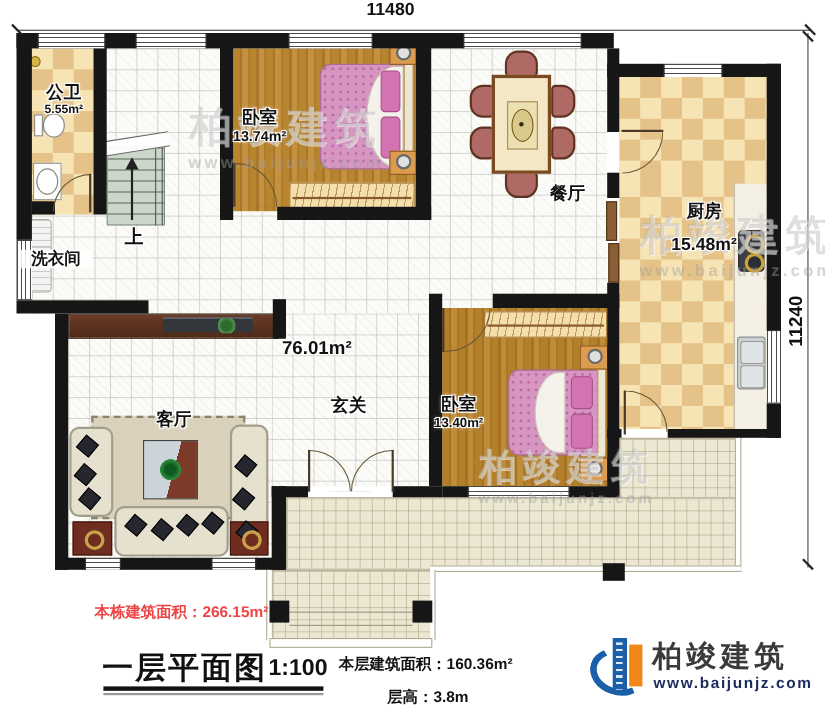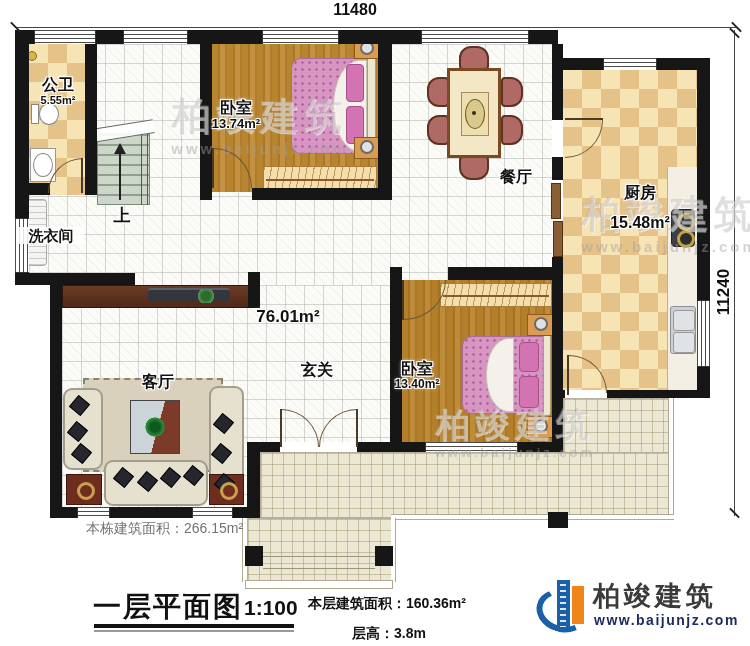--- a/index.html
+++ b/index.html
@@ -266,21 +266,21 @@
   <div class="abs lab" style="left:294px;top:361px;width:46px;">
     <div style="font-size:16px;">玄关</div>
   </div>
   <div class="abs lab" style="left:384px;top:360px;width:66px;">
     <div style="font-size:16px;">卧室</div>
     <div class="area" style="font-size:12px;">13.40m²</div>
   </div>
   <div class="abs lab" style="left:248px;top:307px;width:80px;font-size:17px;">76.01m²</div>
   <div class="abs lab" style="left:110px;top:206px;width:24px;font-size:17px;">上</div>
 
-  <div class="abs" style="left:86px;top:520px;font-size:14px;font-weight:normal;color:#737373;z-index:50;">本栋建筑面积：266.15m²</div>
+  <div class="abs" style="left:86px;top:548px;font-size:14px;font-weight:bold;color:#ef4444;z-index:50;">本栋建筑面积：266.15m²</div>
   <div class="abs" style="left:93px;top:588px;font-size:28px;font-weight:bold;letter-spacing:2px;color:#111;z-index:50;">一层平面图</div>
   <div class="abs" style="left:244px;top:596px;font-size:21px;font-weight:bold;color:#111;z-index:50;">1:100</div>
   <div class="abs" style="left:94px;top:624px;width:200px;height:4px;background:#111;z-index:50;"></div>
   <div class="abs" style="left:94px;top:630px;width:200px;height:2px;background:#999;z-index:50;"></div>
   <div class="abs" style="left:308px;top:595px;font-size:14px;font-weight:bold;color:#111;z-index:50;">本层建筑面积：160.36m²</div>
   <div class="abs" style="left:352px;top:625px;font-size:14px;font-weight:bold;color:#111;z-index:50;">层高：3.8m</div>
 
   <div class="abs" style="left:533px;top:574px;width:210px;height:62px;z-index:50;">
     <div class="abs" style="left:3px;top:16px;width:52px;height:42px;border:5px solid transparent;border-bottom:6px solid #1b5fa8;border-left:6px solid #1b5fa8;border-radius:50%;transform:rotate(18deg);box-sizing:border-box;"></div>
     <div class="abs" style="left:24px;top:6px;width:13px;height:47px;background:#1b5fa8;background-image:repeating-linear-gradient(180deg,rgba(255,255,255,.85) 0 2px,transparent 2px 6px);background-size:6px 100%;background-repeat:no-repeat;background-position:3px 4px;"></div>

